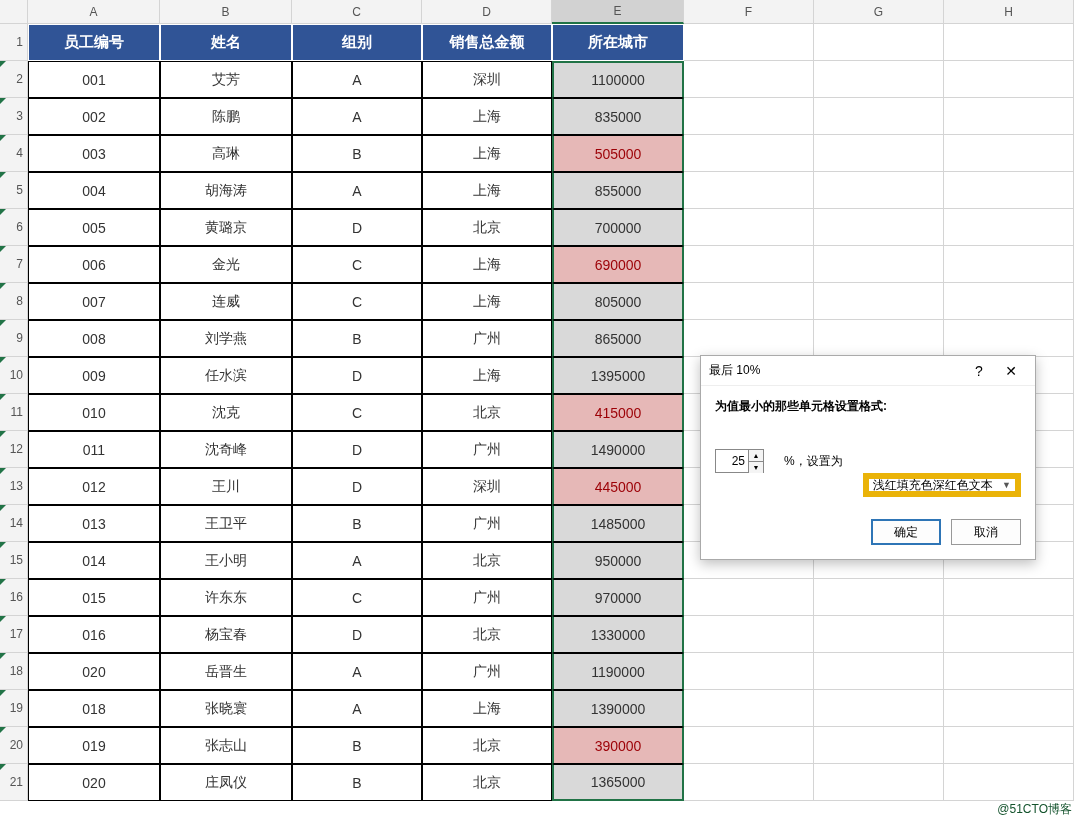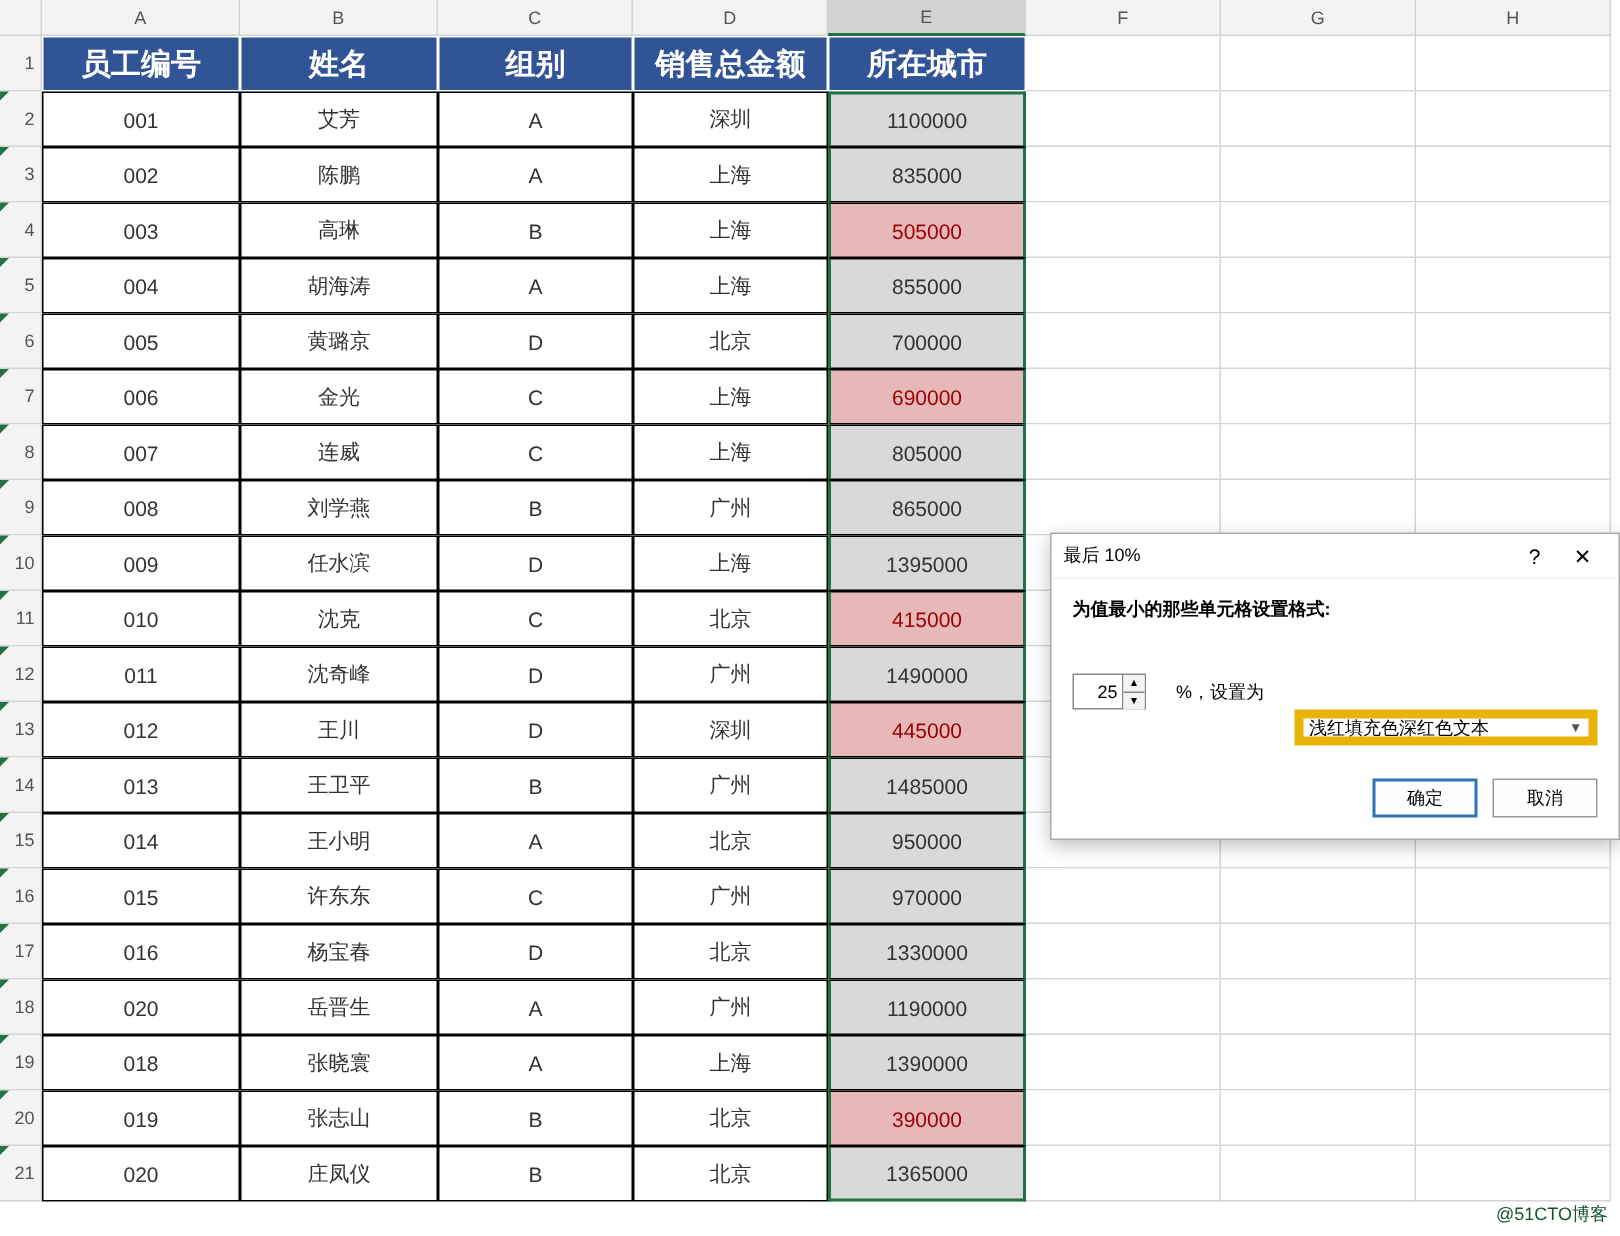--- a/index.html
+++ b/index.html
@@ -59,34 +59,34 @@
       position: absolute;
       left: 0; top: 0;
       border-left: 6px solid #217346;
       border-bottom: 6px solid transparent;
     }
     .data-cell { border: 1px solid #000; background: #fff; font-size: 14px; color: #333; }
     .th-cell {
       background: #305496;
       color: #fff;
       font-weight: bold;
-      font-size: 20px;
+      font-size: 15px;
       border: 1px solid #fff;
     }
     .sel-col { background: #d9d9d9; }
     .sel-col.hl { background: #e6b8b7; color: #9c0006; }
     .sel-outline-top { border-top: 2px solid #217346 !important; text-align: center; }
     .sel-outline-bot { border-bottom: 2px solid #217346 !important; }
     .sel-outline-left { border-left: 2px solid #217346 !important; }
     .sel-outline-right { border-right: 2px solid #217346 !important; }
 
     .dialog {
       position: absolute;
       left: 700px; top: 355px;
-      width: 380px;
+      width: 336px;
       background: #fff;
       border: 1px solid #aaa;
       box-shadow: 0 4px 12px rgba(0,0,0,0.25);
       font-size: 12px;
     }
     .dlg-title {
       display: flex;
       align-items: center;
       padding: 6px 8px;
       border-bottom: 1px solid #eee;

